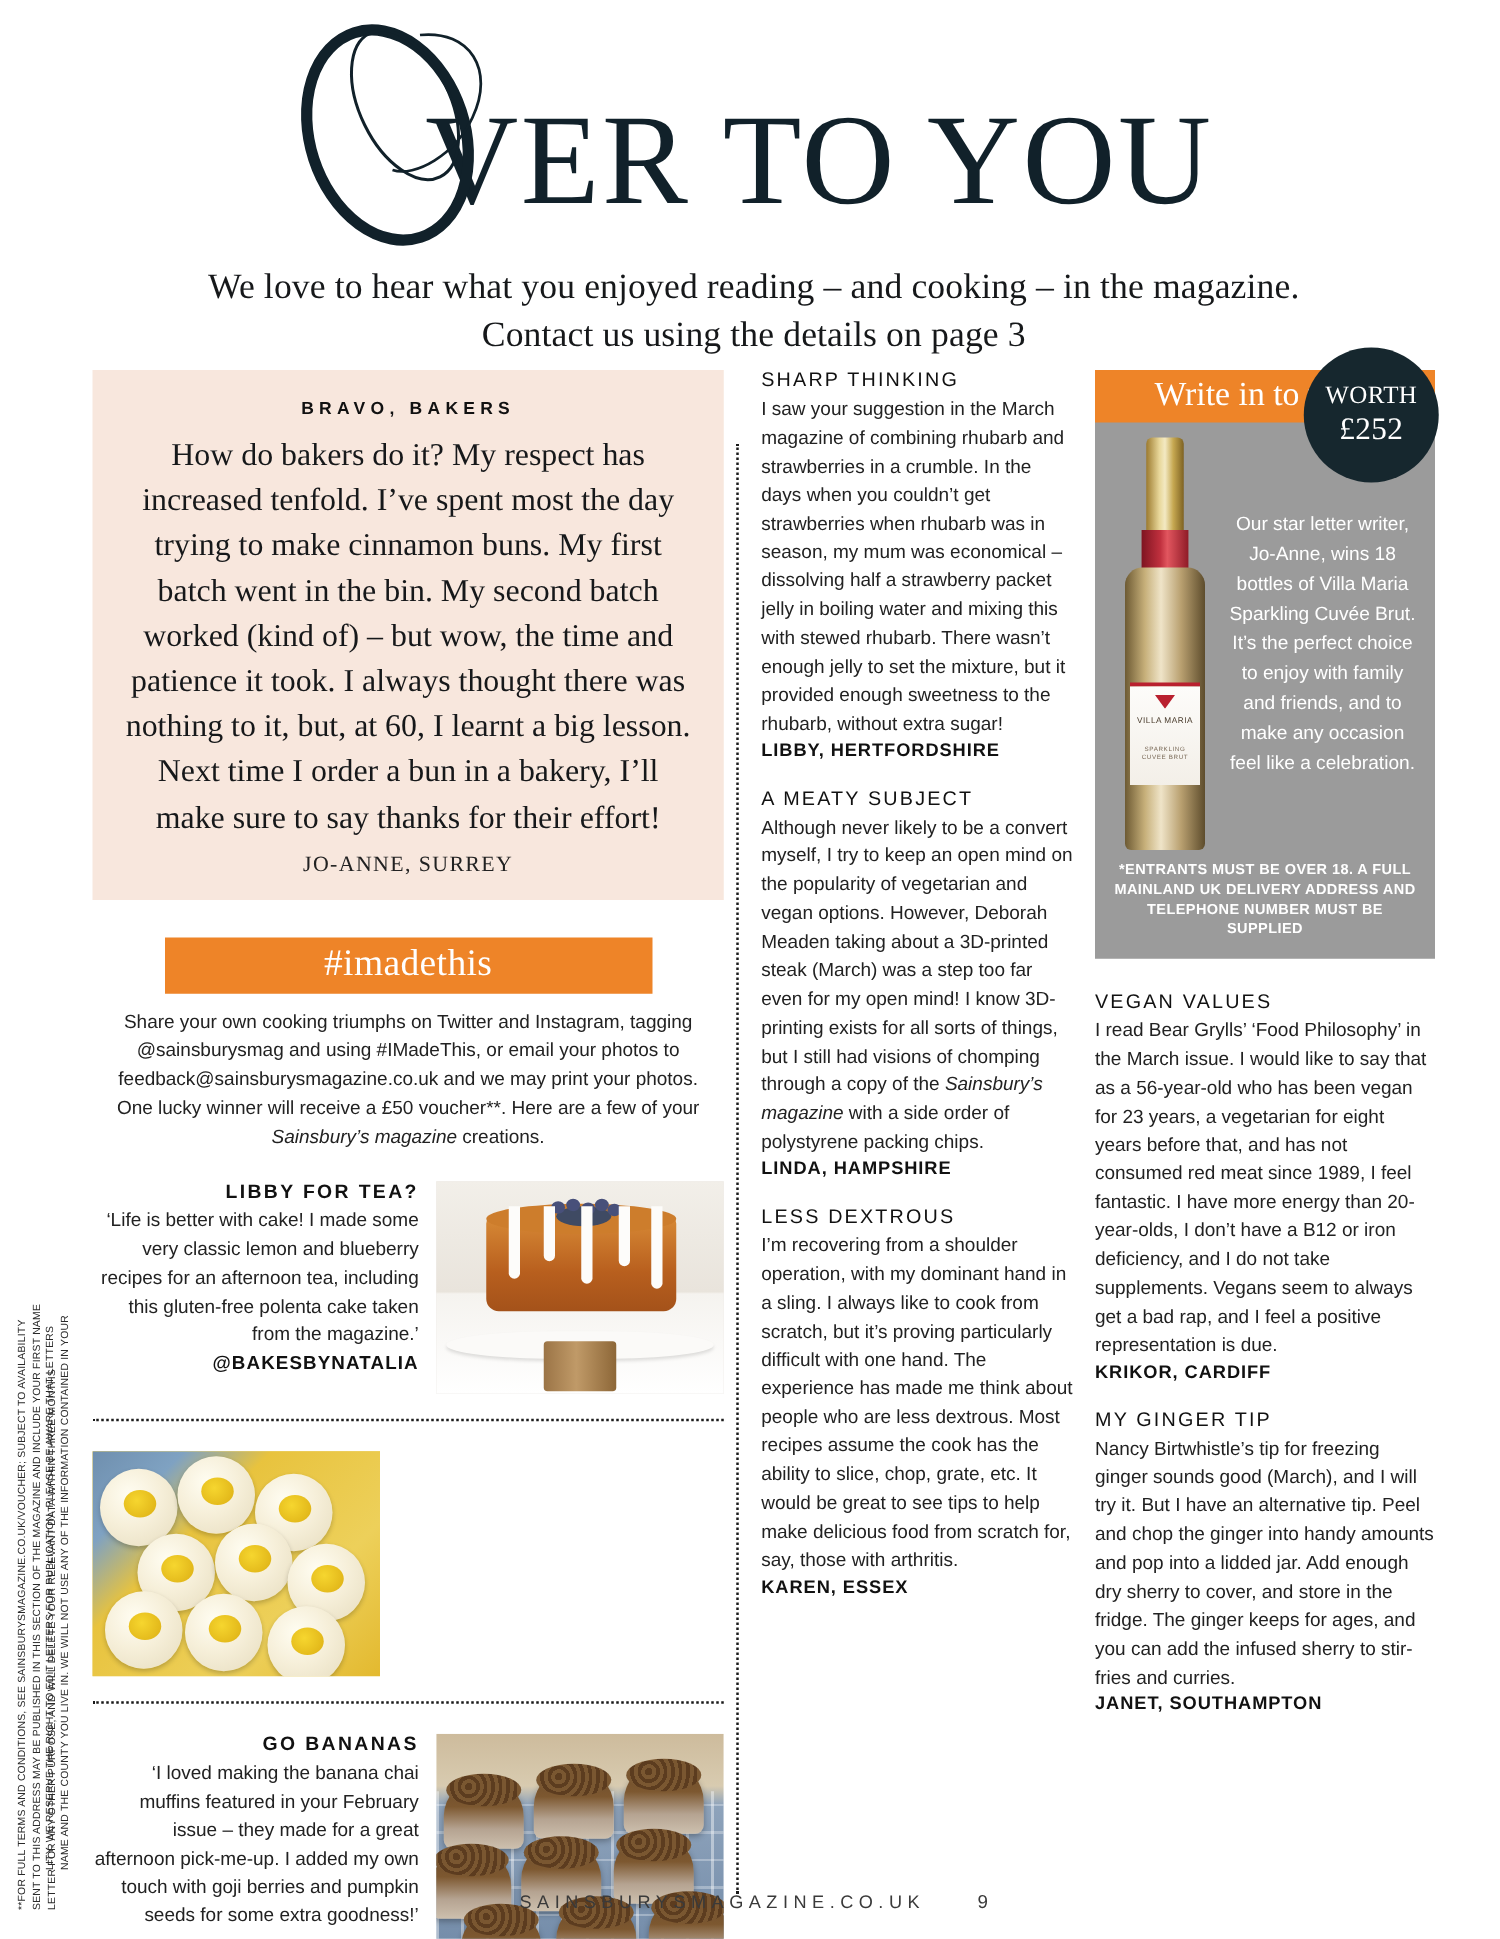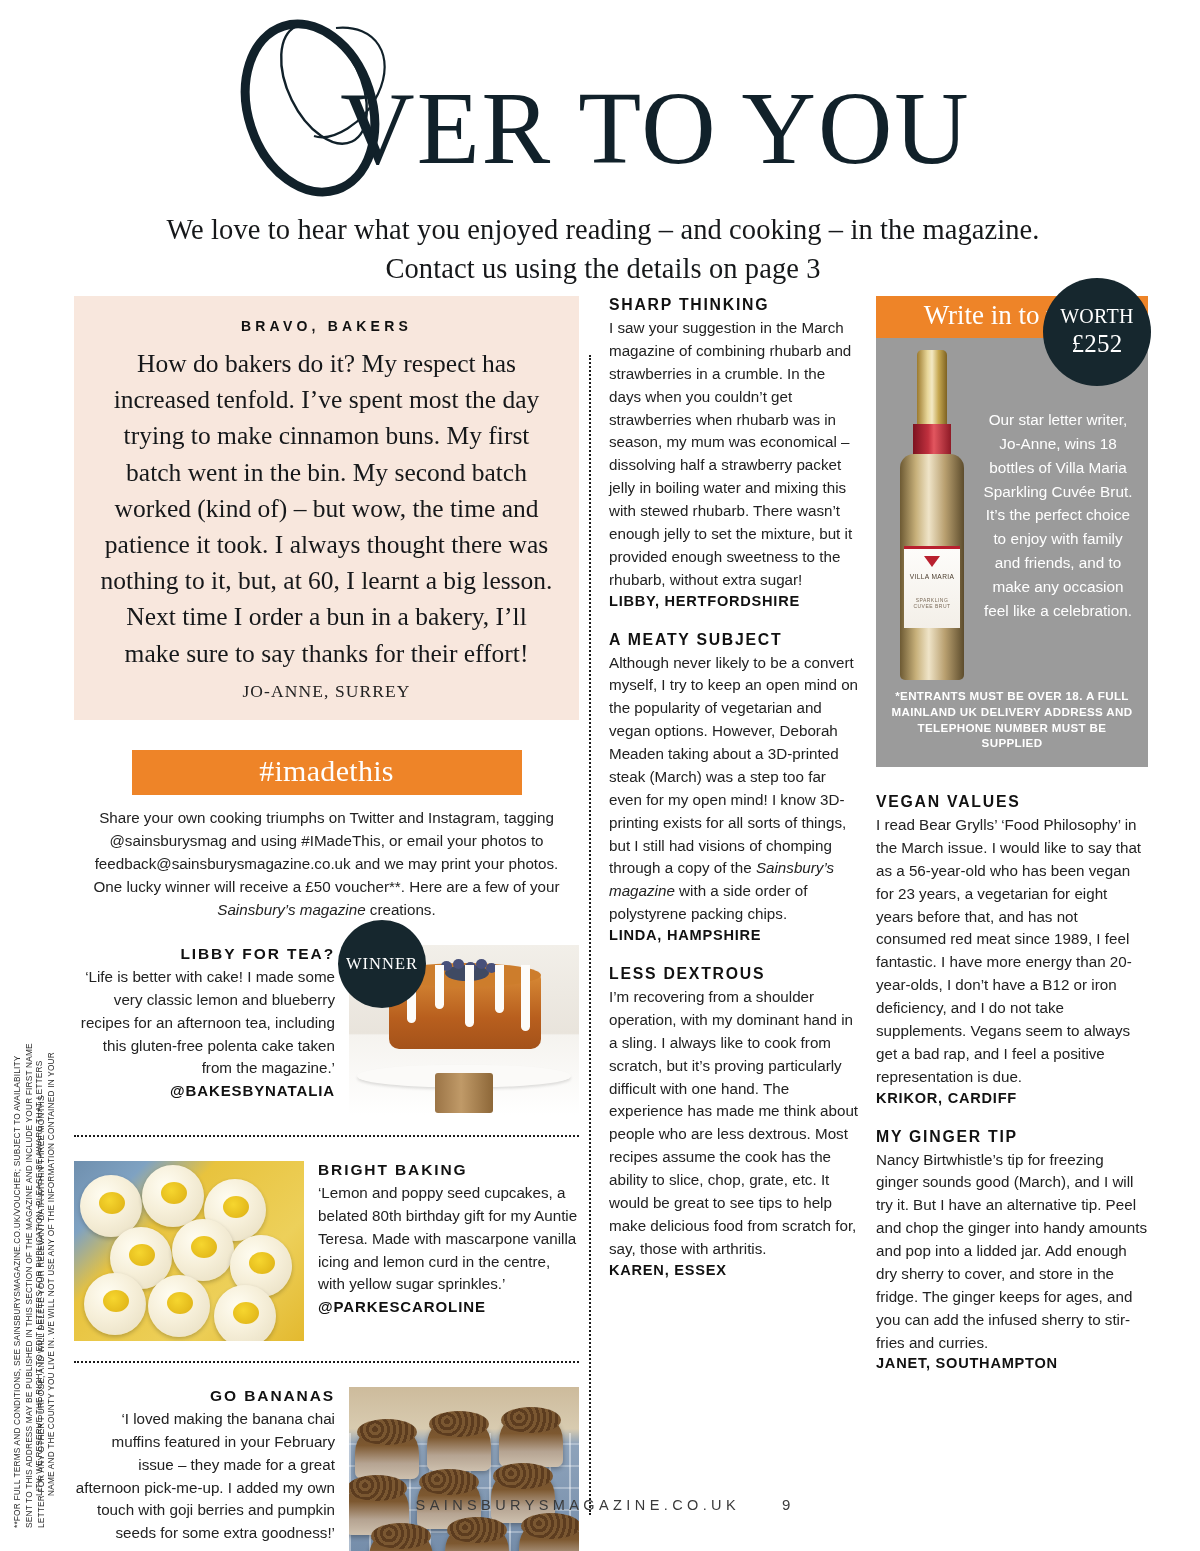--- a/index.html
+++ b/index.html
@@ -309,21 +309,21 @@
   .muffin::before{
     content:"";position:absolute;left:2px;top:-4px;width:60px;height:26px;
     border-radius:50%;
     background:repeating-radial-gradient(circle at 30% 40%, #5c3c1f 0 3px, #7a5731 3px 6px);
   }
 
   
   .letter { margin-bottom: 22px; }
   .letter h3 {
     font-size: 15.8px;
-    font-weight: bold;
+    font-weight: normal;
     letter-spacing: 1.75px;
     color: #111;
     margin-bottom: 3px;
   }
   .letter p {
     font-size: 15.2px;
     line-height: 1.505;
     color: #222;
   }
   .letter p i { font-style: italic; }
@@ -393,21 +393,21 @@
     font-size: 11.6px;
     font-weight: bold;
     line-height: 1.36;
     letter-spacing: 0.35px;
     padding: 8px 10px 16px 10px;
   }
 
   
   .footer {
     position: absolute;
-    left: 0; bottom: 38px;
+    left: 0; bottom: 21px;
     width: 1090px;
     display: flex;
     justify-content: center;
     align-items: baseline;
     gap: 42px;
   }
   .footer .site {
     font-size: 14.5px;
     letter-spacing: 4.4px;
     color: #3a3a3a;
@@ -446,21 +446,20 @@
       <div>Contact us using the details on page 3</div>
     </div>
   </div>
 
 
   <div class="badge-circle worth-badge">
     <div>WORTH</div>
     <div class="amt">£252</div>
   </div>
 
-  <div class="badge-circle winner-badge">WINNER</div>
 
   <div class="vdivider"></div>
 
   <div class="cols">
 
     <div class="col col-left">
 
       <div class="star-panel">
         <h2>BRAVO, BAKERS</h2>
         <p>How do bakers do it? My respect has increased tenfold. I’ve spent most the day trying to make cinnamon buns. My first batch went in the bin. My second batch worked (kind of) – but wow, the time and patience it took. I always thought there was nothing to it, but, at 60, I learnt a big lesson. Next time I order a bun in a bakery, I’ll make sure to say thanks for their effort!</p>
@@ -507,25 +506,20 @@
           <div class="cupcake" style="left:6px;  top:14px"></div>
           <div class="cupcake" style="left:68px; top:4px"></div>
           <div class="cupcake" style="left:130px;top:18px"></div>
           <div class="cupcake" style="left:36px; top:66px"></div>
           <div class="cupcake" style="left:98px; top:58px"></div>
           <div class="cupcake" style="left:156px;top:74px"></div>
           <div class="cupcake" style="left:10px; top:112px"></div>
           <div class="cupcake" style="left:74px; top:114px"></div>
           <div class="cupcake" style="left:140px;top:124px"></div>
         </div>
-        <div class="entry-text ta-left">
-          <h3>BRIGHT BAKING</h3>
-          <p>‘Lemon and poppy seed cupcakes, a belated 80th birthday gift for my Auntie Teresa. Made with mascarpone vanilla icing and lemon curd in the centre, with yellow sugar sprinkles.’</p>
-          <div class="handle">@PARKESCAROLINE</div>
-        </div>
       </div>
 
       <div class="dotted-rule"></div>
 
       <div class="entry">
         <div class="entry-text ta-right">
           <h3>GO BANANAS</h3>
           <p>‘I loved making the banana chai muffins featured in your February issue – they made for a great afternoon pick-me-up. I added my own touch with goji berries and pumpkin seeds for some extra goodness!’</p>
 
         </div>

